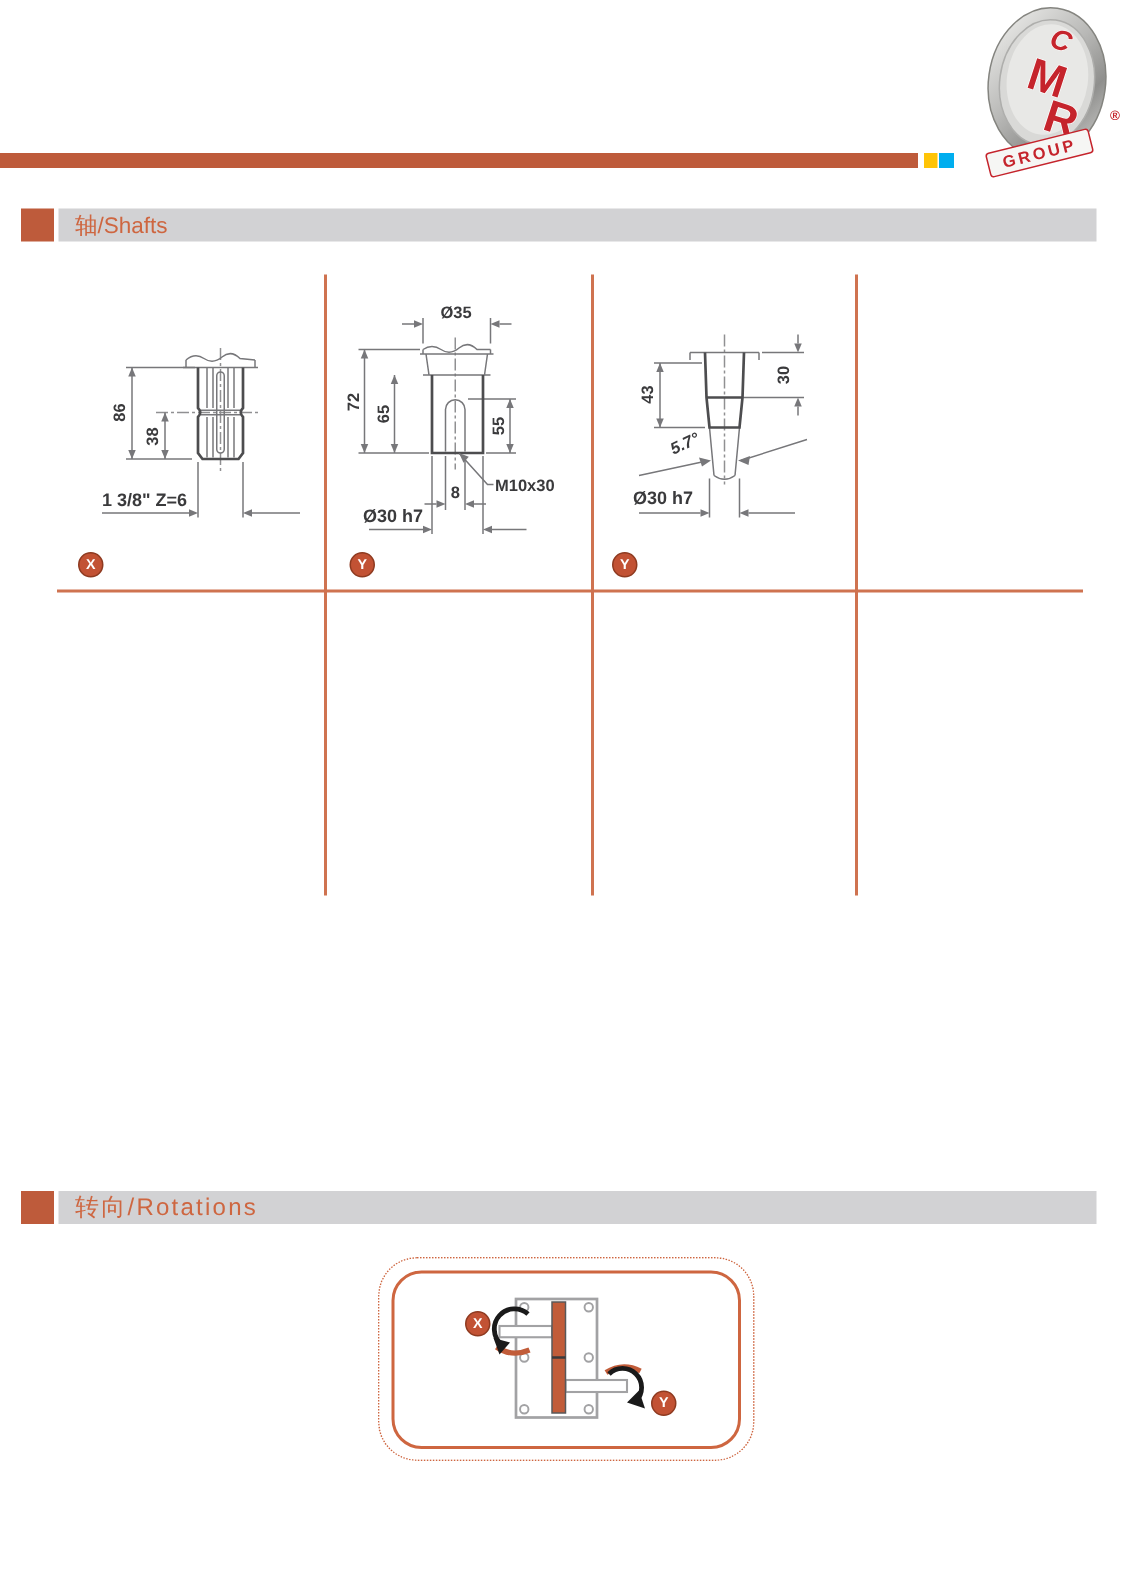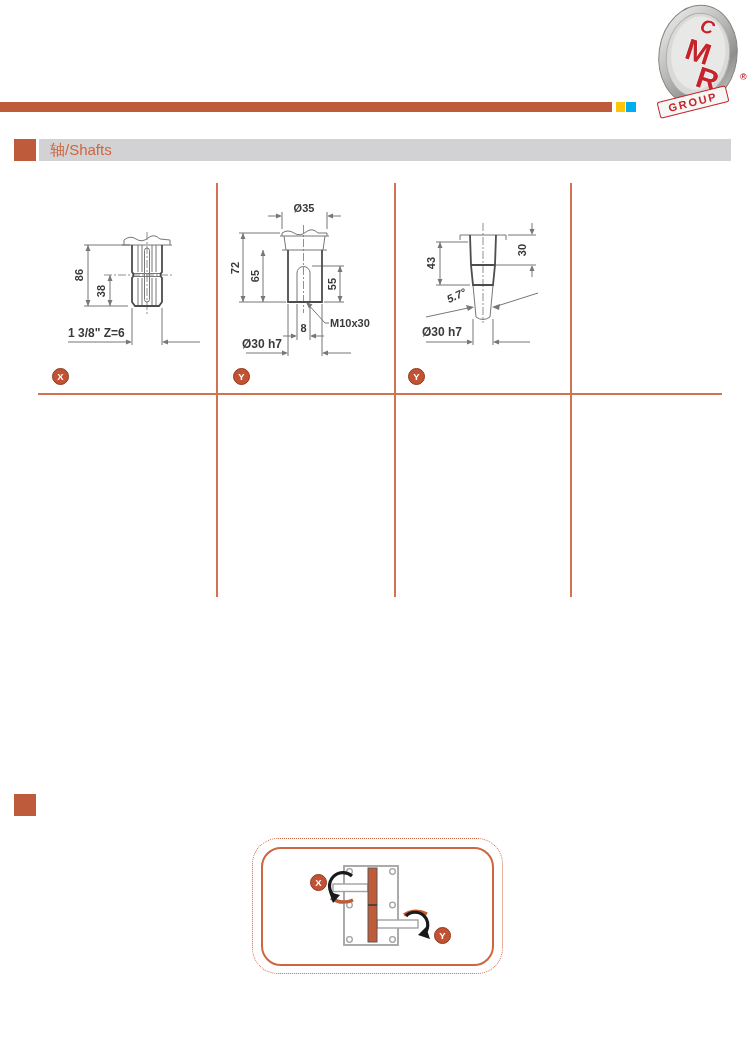--- a/index.html
+++ b/index.html
@@ -199,20 +199,23 @@
     <text class="dimtxt" text-anchor="middle" transform="translate(116,55) rotate(-90)">30</text>
     <text class="dimtxt" font-style="italic" text-anchor="middle" transform="translate(48,104) rotate(-25)">5.7°</text>
     <text class="dimtxt12" x="12" y="141">Ø30 h7</text>
   </svg>
 
   <div class="abs badge" style="left:52px; top:368px;">X</div>
   <div class="abs badge" style="left:233px; top:368px;">Y</div>
   <div class="abs badge" style="left:408px; top:368px;">Y</div>
 
   <div class="abs sec-square" style="left:14px; top:794px;"></div>
+  <div class="abs sec-bar" style="left:39px; top:794px; width:692px;">
+    <span class="sec-title spaced">转向/Rotations</span>
+  </div>
 
   <div class="abs rot-outer"></div>
   <div class="abs rot-inner"></div>
 
   <svg class="abs" style="left:300px; top:855px;" width="160" height="100" viewBox="0 0 160 100">
 
     <rect x="44" y="11" width="54" height="79" fill="#ffffff" stroke="#a2a2a4" stroke-width="1.8"></rect>
     <g fill="#ffffff" stroke="#a2a2a4" stroke-width="1.3">
       <circle cx="49.5" cy="16.5" r="2.8"></circle>
         <circle cx="49.5" cy="50" r="2.8"></circle>

